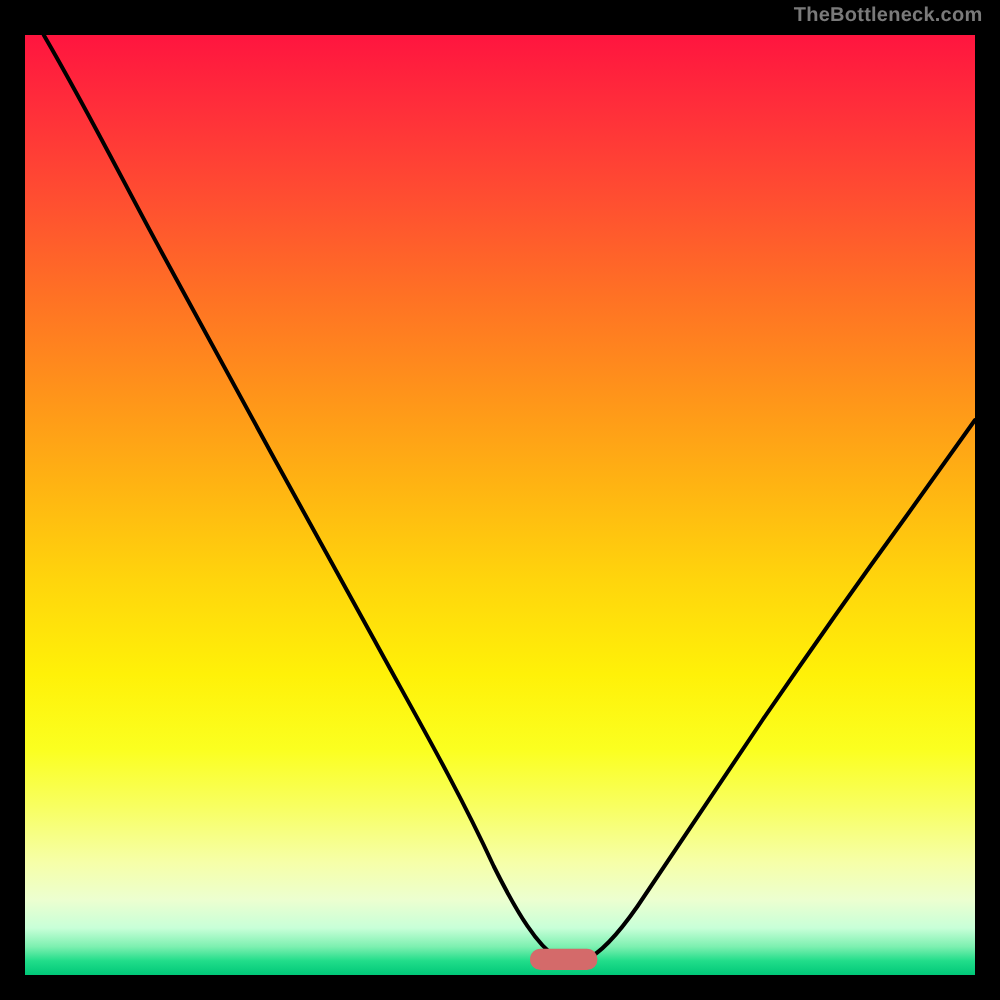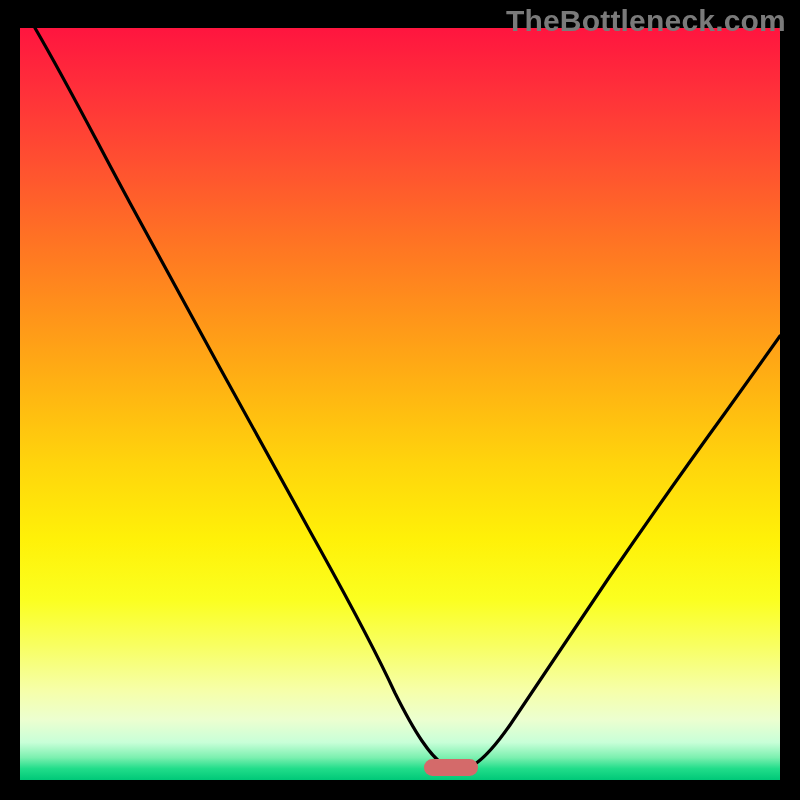--- a/index.html
+++ b/index.html
@@ -14,21 +14,21 @@
   .frame {
     position: relative;
     width: 800px;
     height: 800px;
     background: #000;
   }
   .watermark {
     position: absolute;
     top: 4px;
     right: 14px;
-    font-size: 30px;
+    font-size: 16px;
     font-weight: 600;
     color: #7a7a7a;
     letter-spacing: 0.2px;
     z-index: 10;
   }
   .plot-area {
     position: absolute;
     left: 20px;
     top: 28px;
     width: 760px;

